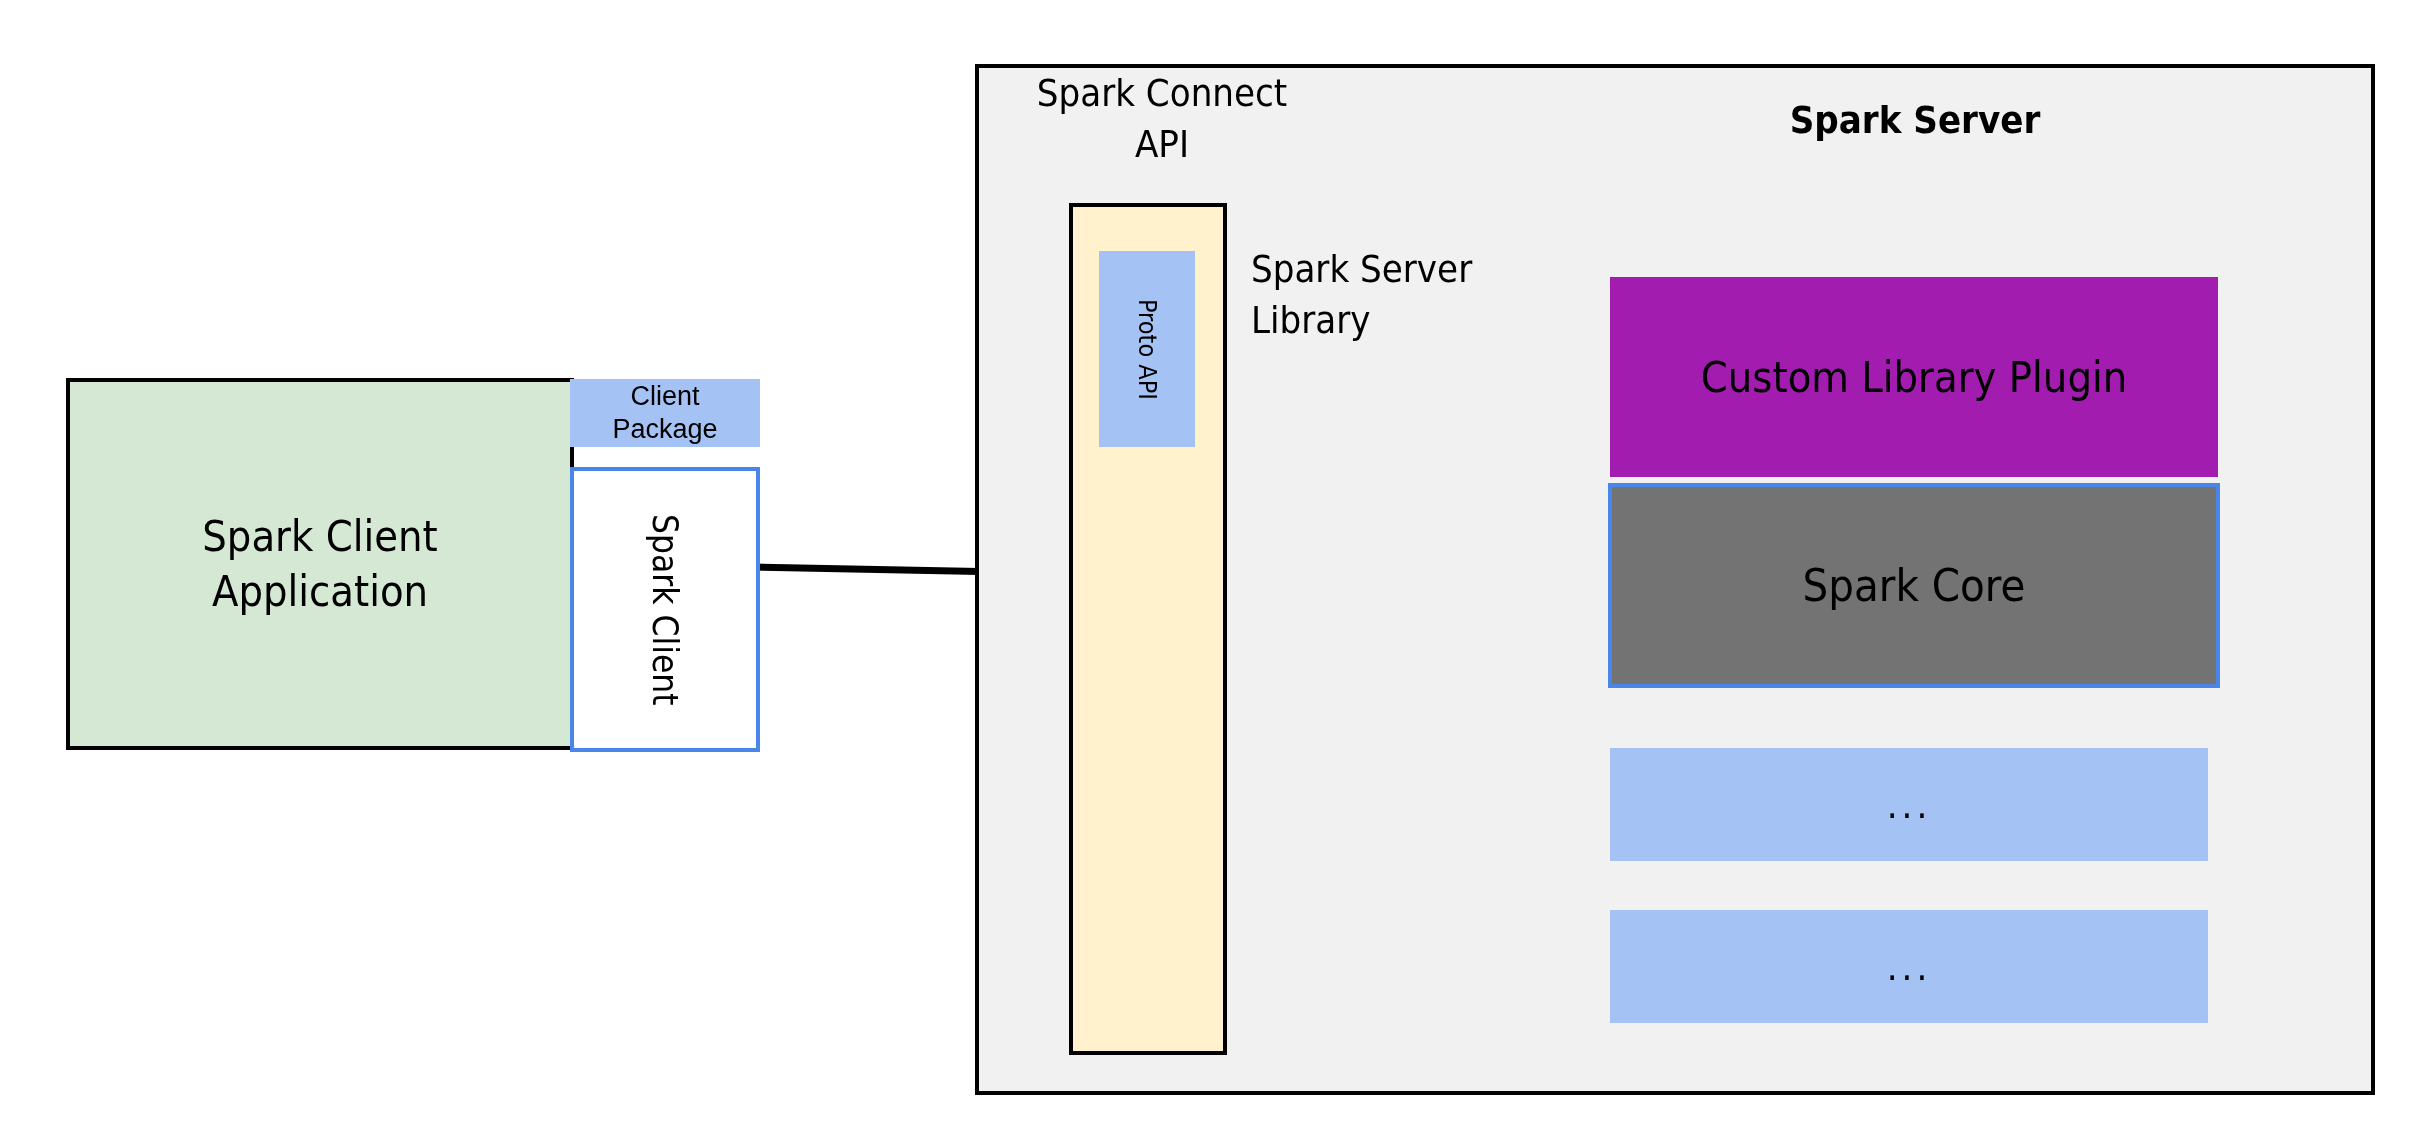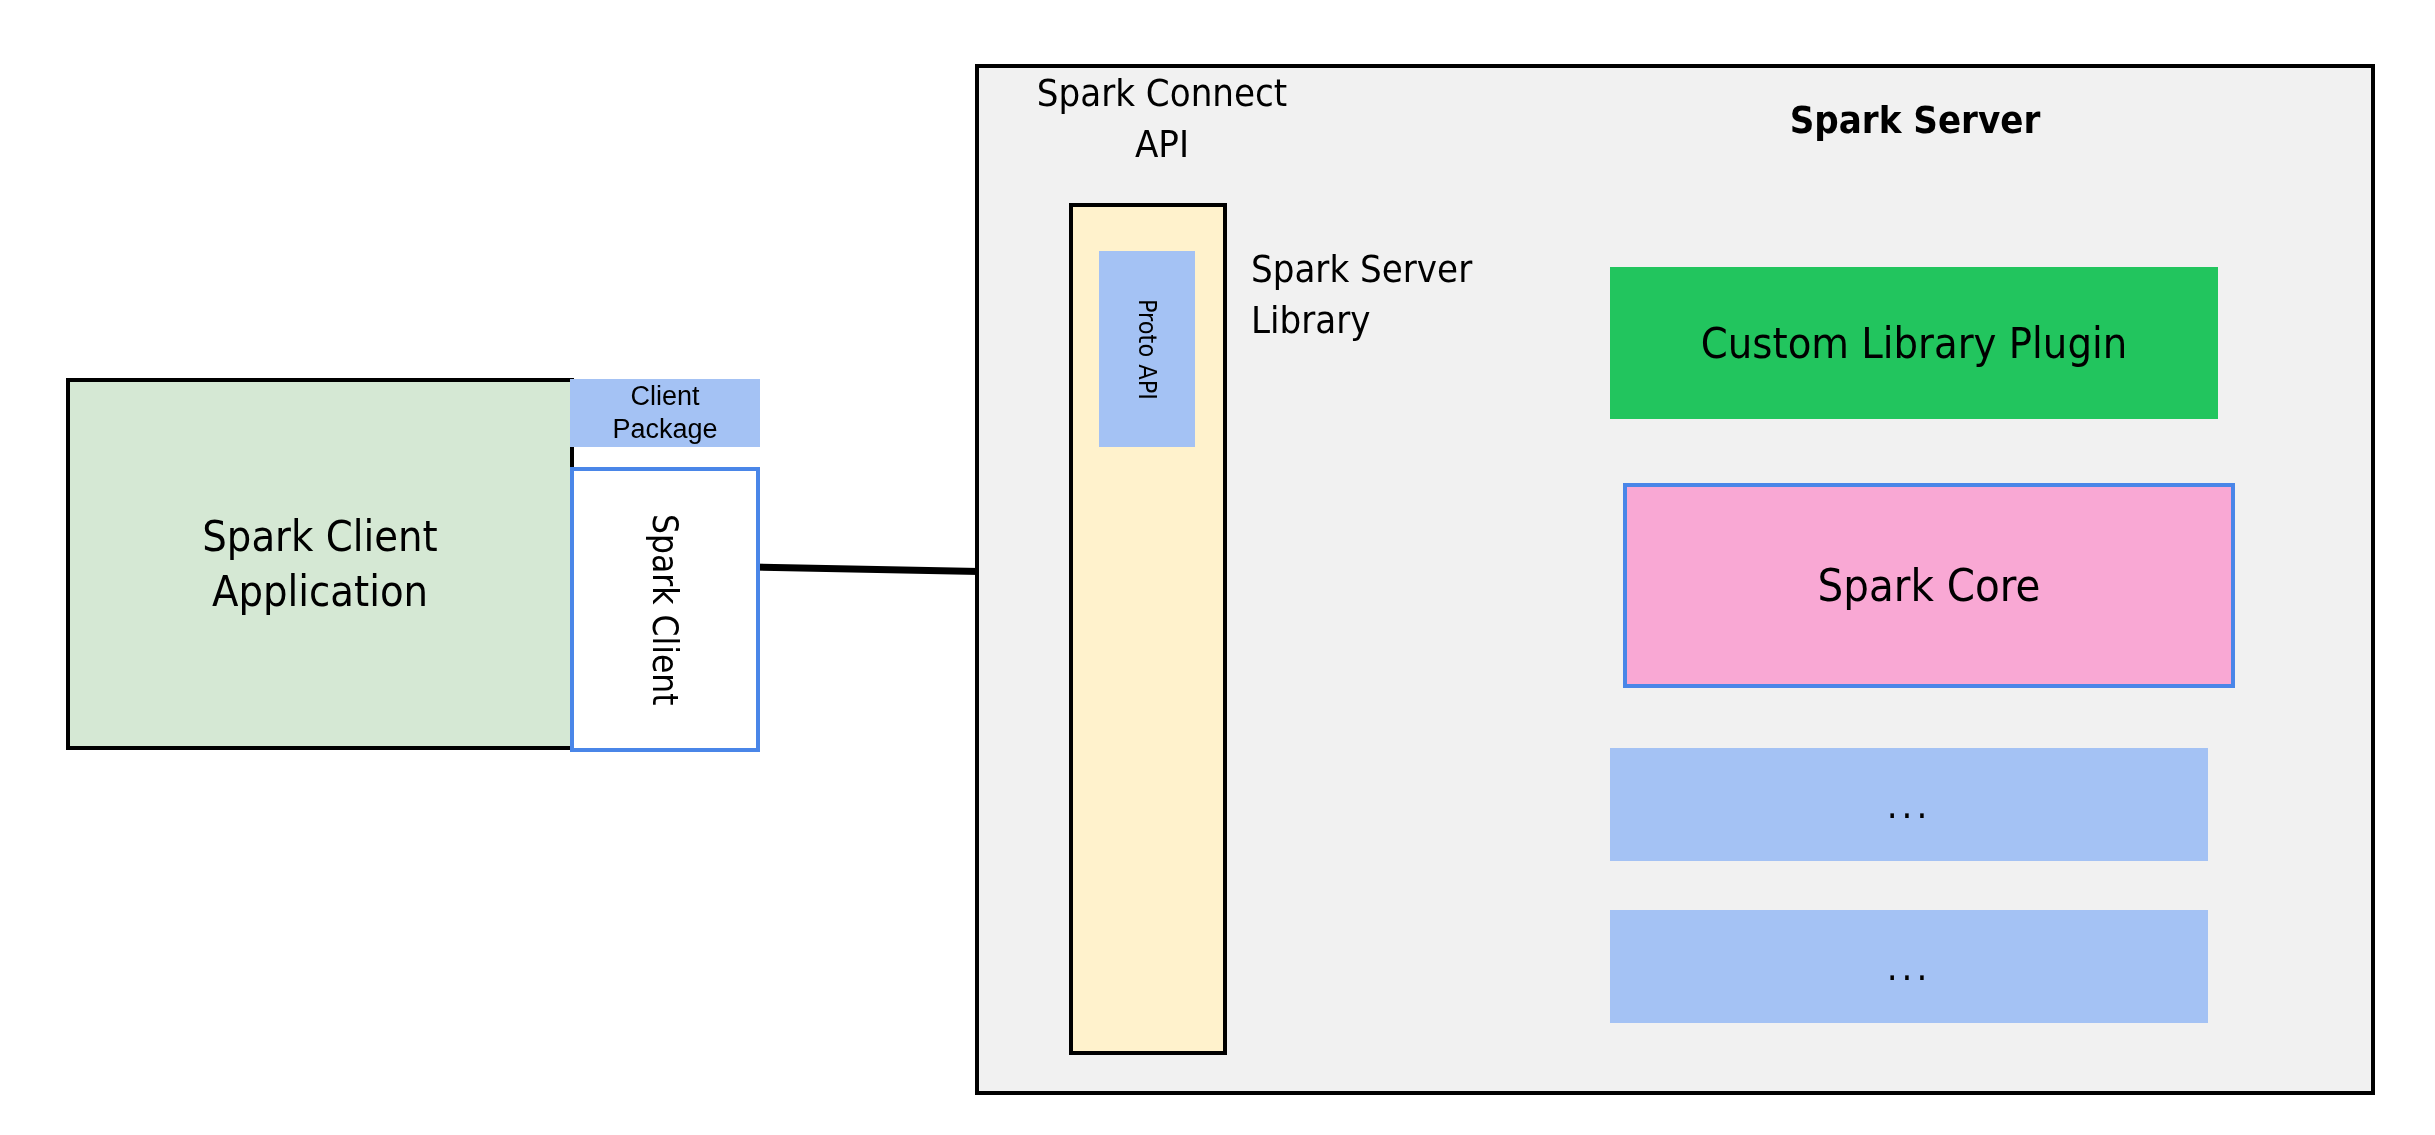--- a/index.html
+++ b/index.html
@@ -131,41 +131,40 @@
   .proto-api .vtext {
     writing-mode: vertical-rl;
     font-size: 25px;
     font-family: "DejaVu Sans", sans-serif;
     font-stretch: condensed;
     white-space: nowrap;
   }
 
   
   .plugin-box {
-    left: 1610px; top: 267px;
-    width: 608px; height: 152px;
-    background: #22c55e;
+    left: 1610px; top: 277px;
+    width: 608px; height: 200px;
+    background: #a21caf;
     display: flex; align-items: center; justify-content: center;
     font-size: 43px;
     font-family: "DejaVu Sans", sans-serif;
     font-stretch: condensed;
     z-index: 4;
   }
 
   .spark-core {
     left: 1608px; top: 483px;
     width: 612px; height: 205px;
-    background: #f9a8d4;
+    background: #737373;
     border: 4px solid #4a86e8;
     display: flex; align-items: center; justify-content: center;
     font-size: 45px;
     font-family: "DejaVu Sans", sans-serif;
     font-stretch: condensed;
     z-index: 6;
-    margin-left: 15px;
   }
 
   .dots-box {
     left: 1610px; top: 748px;
     width: 598px; height: 113px;
     background: #a4c2f4;
     display: flex; align-items: center; justify-content: center;
     font-size: 38px;
     letter-spacing: 4px;
     font-family: "DejaVu Sans", sans-serif;

